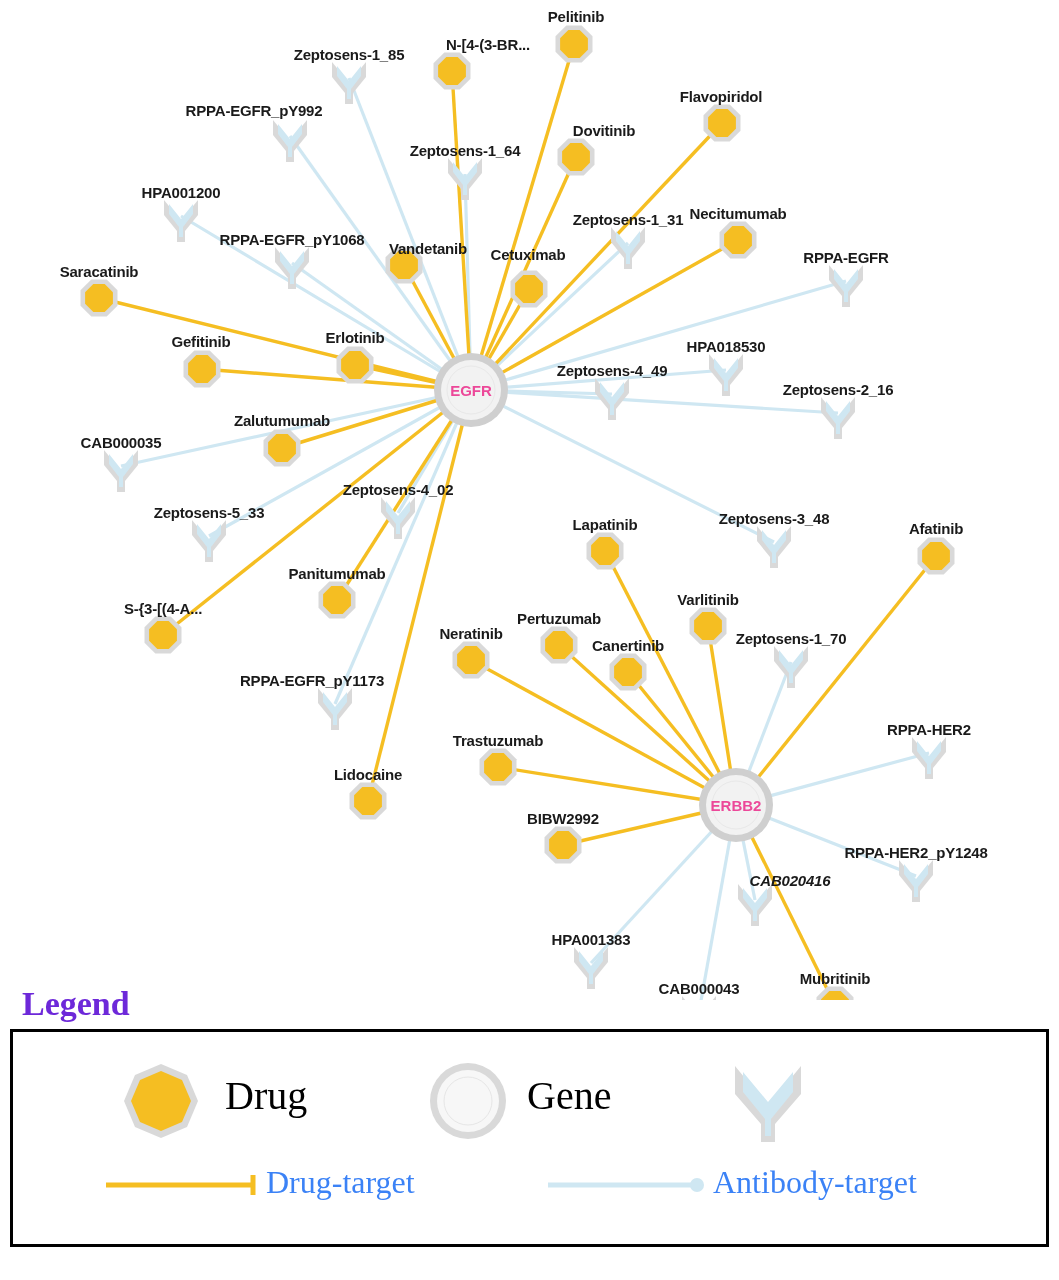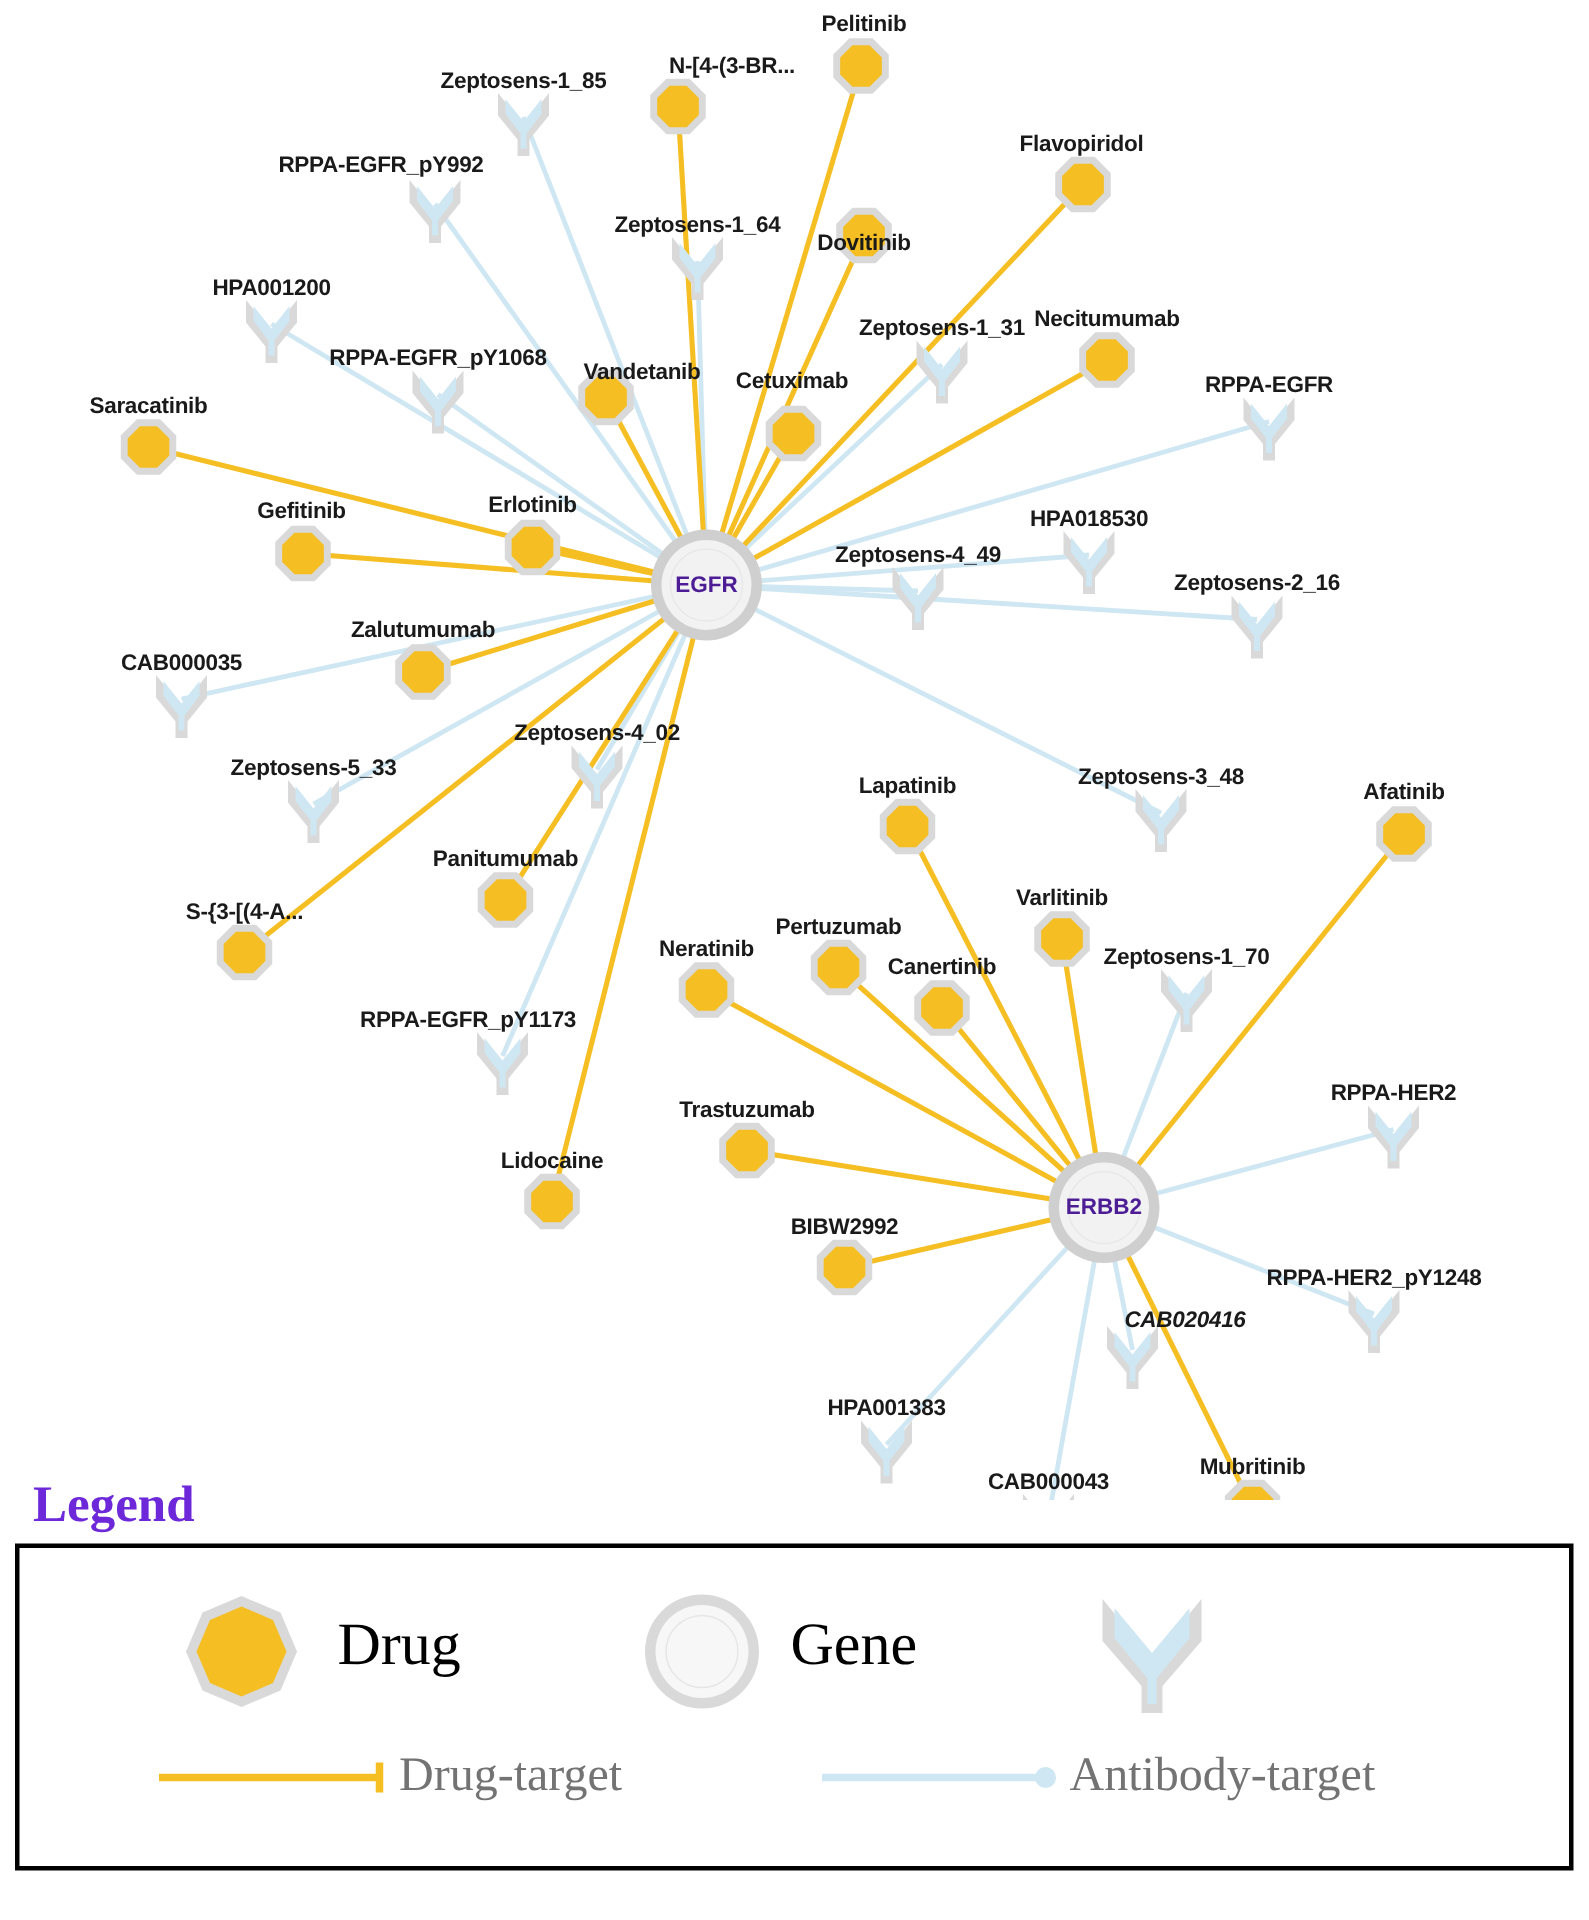--- a/index.html
+++ b/index.html
@@ -29,21 +29,21 @@
     color: #1a1a1a;
     white-space: nowrap;
     transform: translate(-50%, -50%);
     letter-spacing: -0.2px;
   }
   .gene-label {
     position: absolute;
     font-family: "Liberation Sans", sans-serif;
     font-size: 15px;
     font-weight: bold;
-    color: #4c1d95;
+    color: #ec4899;
     white-space: nowrap;
     transform: translate(-50%, -50%);
   }
   #legend-wrap {
     position: absolute;
     left: 0;
     top: 985px;
     width: 1059px;
   }
   #legend-title {
@@ -64,21 +64,21 @@
   .legend-text {
     font-family: "Liberation Serif", serif;
     font-size: 40px;
     color: #000;
     position: absolute;
     white-space: nowrap;
   }
   .legend-text2 {
     font-family: "Liberation Serif", serif;
     font-size: 32px;
-    color: #737373;
+    color: #3b82f6;
     position: absolute;
     white-space: nowrap;
   }
   .legend-shape {
     position: absolute;
   }
 </style>
 </head>
 <body>
 
@@ -358,21 +358,21 @@
       <div class="node-label" style="left: 791px; top: 638px;">Zeptosens-1_70</div>
       <div class="node-label" style="left: 312px; top: 680px;">RPPA-EGFR_pY1173</div>
       <div class="node-label" style="left: 929px; top: 729px;">RPPA-HER2</div>
       <div class="node-label" style="left: 916px; top: 852px;">RPPA-HER2_pY1248</div>
       <div class="node-label" style="left: 790px; top: 880px; font-style: italic;">CAB020416</div>
       <div class="node-label" style="left: 591px; top: 939px;">HPA001383</div>
       <div class="node-label" style="left: 699px; top: 988px;">CAB000043</div>
       <div class="node-label" style="left: 576px; top: 16px;">Pelitinib</div>
       <div class="node-label" style="left: 452px; top: 44px; margin-left: 36px;">N-[4-(3-BR...</div>
       <div class="node-label" style="left: 721px; top: 96px;">Flavopiridol</div>
-      <div class="node-label" style="left: 576px; top: 130px; margin-top: 32px;">Dovitinib</div>
+      <div class="node-label" style="left: 604px; top: 130px;">Dovitinib</div>
       <div class="node-label" style="left: 738px; top: 213px;">Necitumumab</div>
       <div class="node-label" style="left: 404px; top: 248px; padding-left: 48px;">Vandetanib</div>
       <div class="node-label" style="left: 528px; top: 254px;">Cetuximab</div>
       <div class="node-label" style="left: 99px; top: 271px;">Saracatinib</div>
       <div class="node-label" style="left: 201px; top: 341px;">Gefitinib</div>
       <div class="node-label" style="left: 355px; top: 337px;">Erlotinib</div>
       <div class="node-label" style="left: 282px; top: 420px;">Zalutumumab</div>
       <div class="node-label" style="left: 936px; top: 528px;">Afatinib</div>
       <div class="node-label" style="left: 605px; top: 524px;">Lapatinib</div>
       <div class="node-label" style="left: 708px; top: 599px;">Varlitinib</div>

